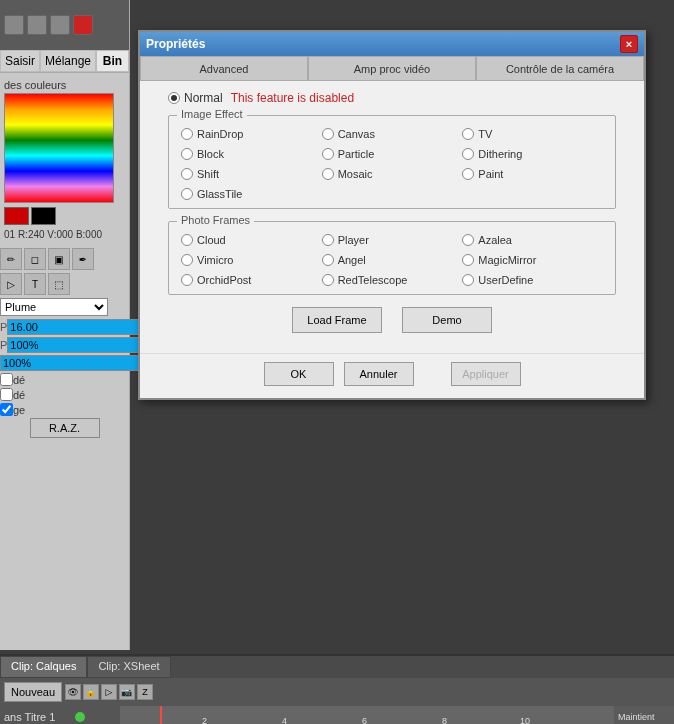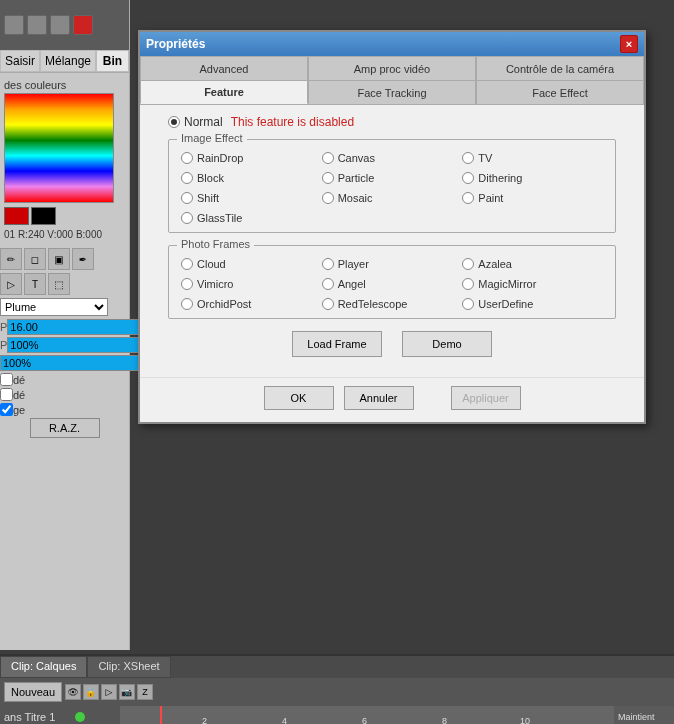--- a/index.html
+++ b/index.html
@@ -502,25 +502,20 @@
     <span>Propriétés</span>
     <div class="dialog-close">×</div>
   </div>
 
   <div class="dialog-tabs">
     <div class="tab-row">
       <div class="dialog-tab">Advanced</div>
       <div class="dialog-tab">Amp proc vidéo</div>
       <div class="dialog-tab">Contrôle de la caméra</div>
     </div>
-    <div class="tab-row">
-      <div class="dialog-tab active">Feature</div>
-      <div class="dialog-tab">Face Tracking</div>
-      <div class="dialog-tab">Face Effect</div>
-    </div>
   </div>
 
   <div class="dialog-body">
 
     <div class="feature-status-row">
       <label class="radio-label">
         <div class="radio-circle checked"></div>
         <span>Normal</span>
       </label>
       <span class="disabled-text">This feature is disabled</span>

